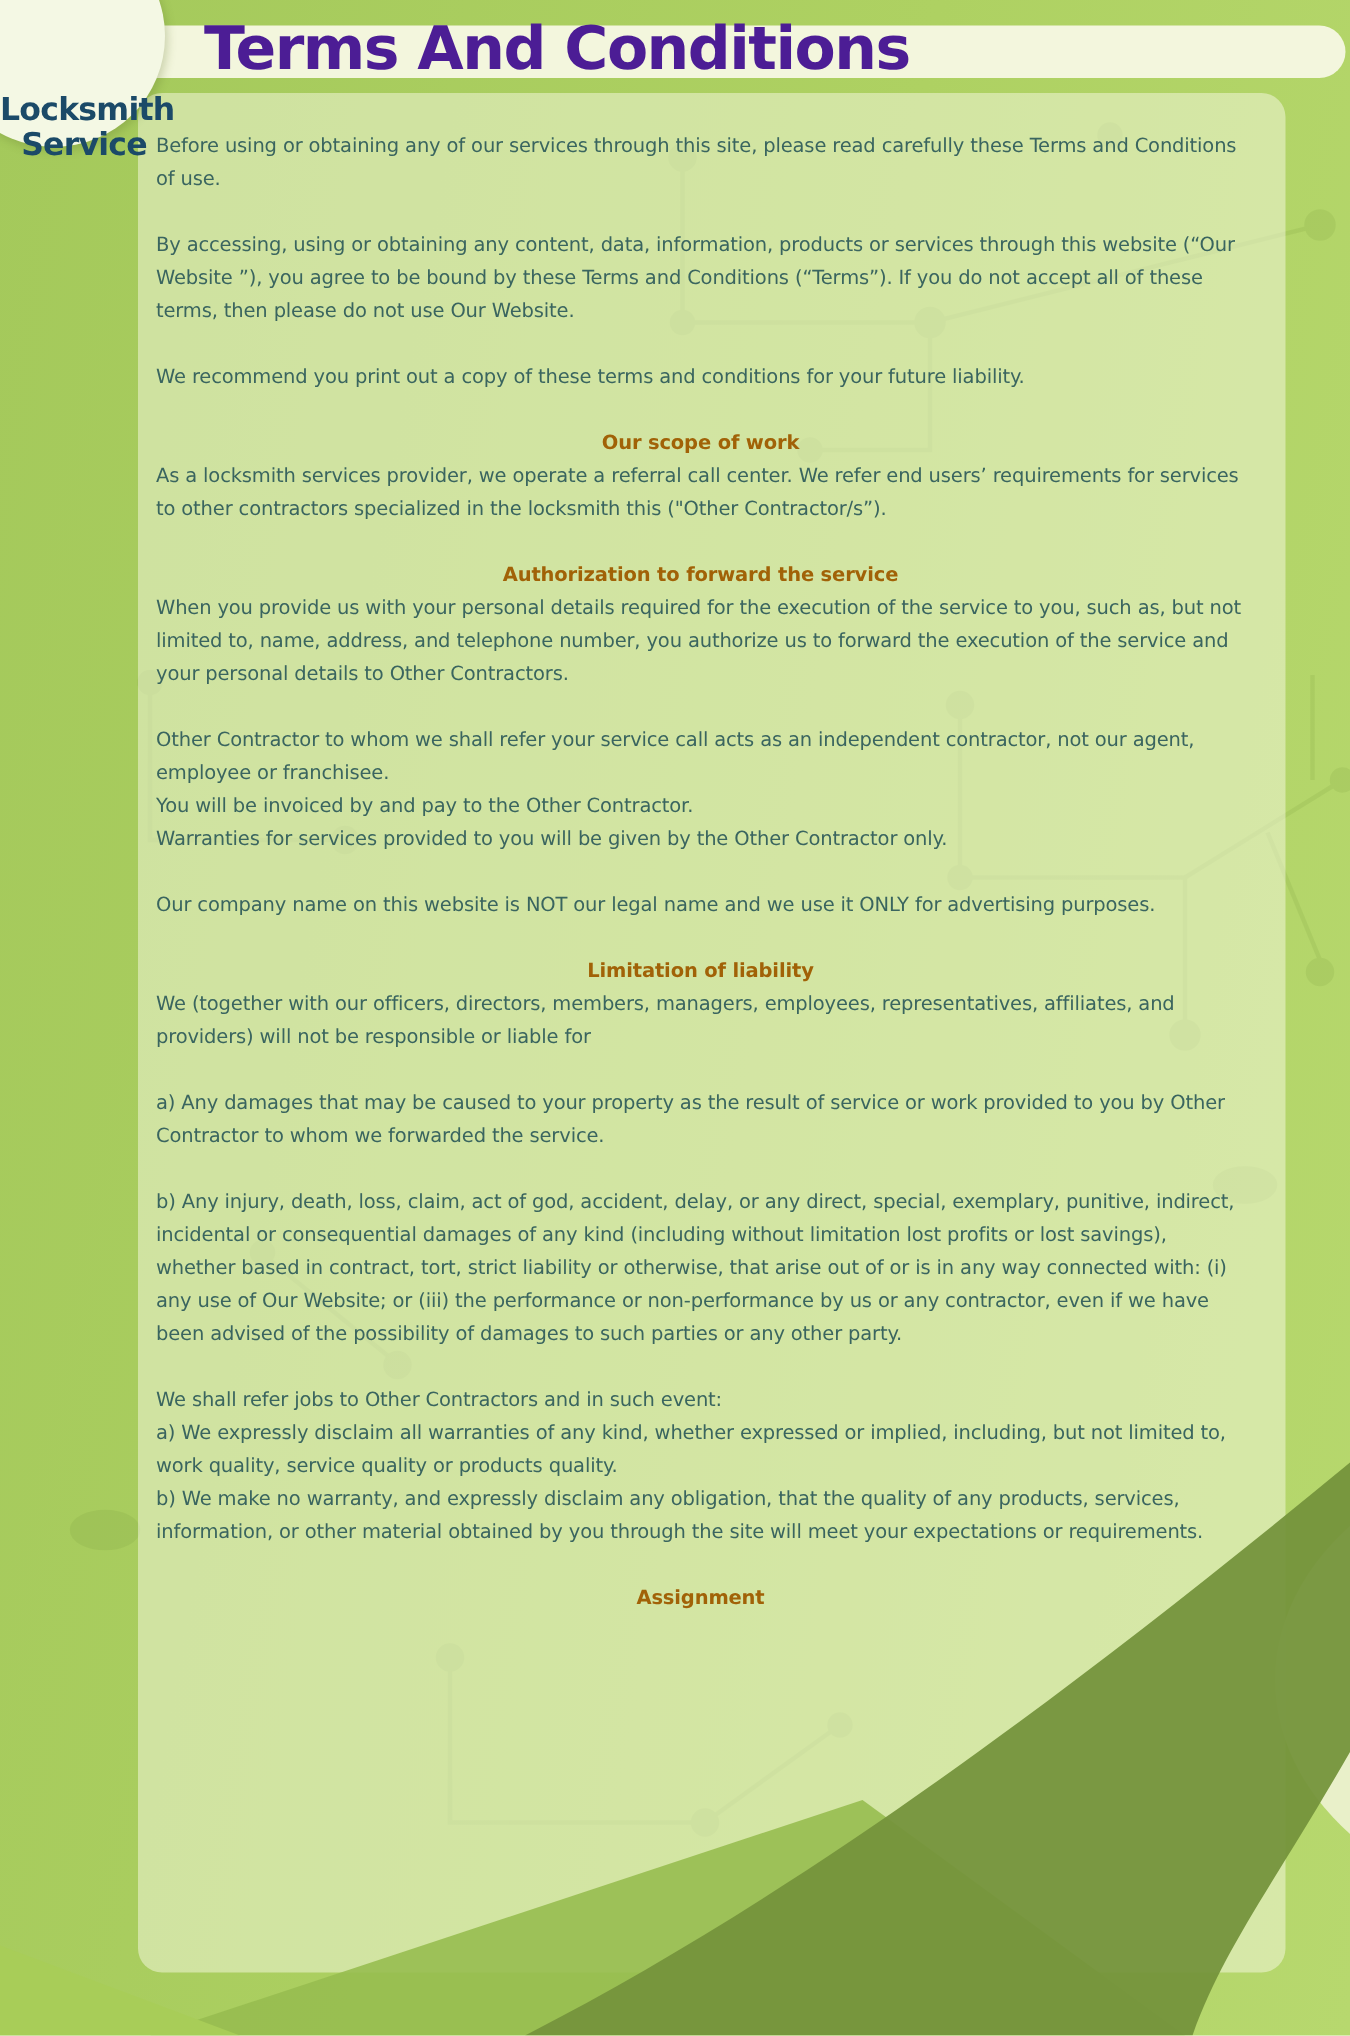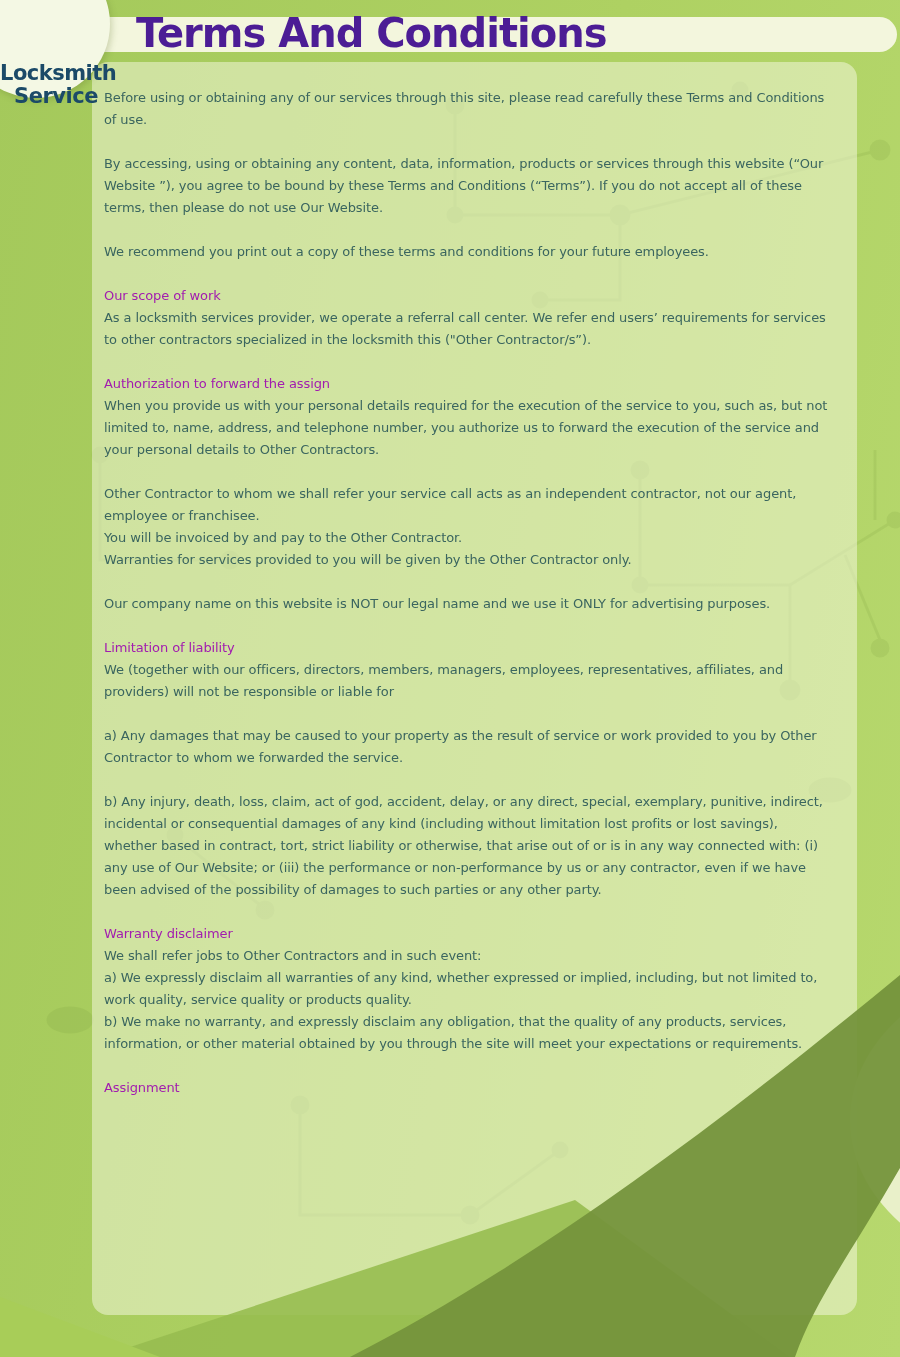--- a/index.html
+++ b/index.html
@@ -34,21 +34,21 @@
     text-align:center;font-weight:bold;font-size:21px;line-height:23px;
     letter-spacing:-0.5px;color:#1b4a68;white-space:nowrap;margin-top:48px;
   }
   .content{
     position:absolute;left:104px;top:68px;width:726px;z-index:7;
     font-size:13px;line-height:22px;letter-spacing:-0.1px;
     color:#3a655f;
     margin-top:19px;
   }
   .content .p{margin:0 0 22px 0;white-space:pre-line;}
-  .content .h{margin:0;font-weight:normal;color:#a21caf;white-space:pre-line;}
+  .content .h{margin:0;font-weight:bold;color:#a16207;white-space:pre-line;text-align:center;}
 </style>
 </head>
 <body>
 
 <svg class="decor-svg" width="900" height="1357" viewBox="0 0 900 1357">
   <g stroke="#6b8f33" stroke-width="3" fill="#6b8f33" opacity="0.13">
     <polyline points="455,105 455,215 620,215" fill="none"></polyline>
     <polyline points="620,215 620,300 540,300" fill="none"></polyline>
     <line x1="620" y1="215" x2="880" y2="150"></line>
     <circle cx="455" cy="105" r="8"></circle>
@@ -97,31 +97,30 @@
 
 <div class="logo-circle"></div>
 <div class="logo-text">
   <div>Locksmith</div>
   <div>Service</div>
 </div>
 
 <div class="content">
   <div class="p">Before using or obtaining any of our services through this site, please read carefully these Terms and Conditions of use.</div>
   <div class="p">By accessing, using or obtaining any content, data, information, products or services through this website (“Our Website ”), you agree to be bound by these Terms and Conditions (“Terms”). If you do not accept all of these terms, then please do not use Our Website.</div>
-  <div class="p">We recommend you print out a copy of these terms and conditions for your future employees.</div>
+  <div class="p">We recommend you print out a copy of these terms and conditions for your future liability.</div>
   <div class="h">Our scope of work</div>
   <div class="p">As a locksmith services provider, we operate a referral call center. We refer end users’ requirements for services to other contractors specialized in the locksmith this ("Other Contractor/s”).</div>
-  <div class="h">Authorization to forward the assign</div>
+  <div class="h">Authorization to forward the service</div>
   <div class="p">When you provide us with your personal details required for the execution of the service to you, such as, but not limited to, name, address, and telephone number, you authorize us to forward the execution of the service and your personal details to Other Contractors.</div>
   <div class="p">Other Contractor to whom we shall refer your service call acts as an independent contractor, not our agent, employee or franchisee.
 You will be invoiced by and pay to the Other Contractor.
 Warranties for services provided to you will be given by the Other Contractor only.</div>
   <div class="p">Our company name on this website is NOT our legal name and we use it ONLY for advertising purposes.</div>
   <div class="h">Limitation of liability</div>
   <div class="p">We (together with our officers, directors, members, managers, employees, representatives, affiliates, and providers) will not be responsible or liable for</div>
   <div class="p">a) Any damages that may be caused to your property as the result of service or work provided to you by Other Contractor to whom we forwarded the service.</div>
   <div class="p">b) Any injury, death, loss, claim, act of god, accident, delay, or any direct, special, exemplary, punitive, indirect, incidental or consequential damages of any kind (including without limitation lost profits or lost savings), whether based in contract, tort, strict liability or otherwise, that arise out of or is in any way connected with: (i) any use of Our Website; or (iii) the performance or non-performance by us or any contractor, even if we have been advised of the possibility of damages to such parties or any other party.</div>
-  <div class="h">Warranty disclaimer</div>
   <div class="p">We shall refer jobs to Other Contractors and in such event:
 a) We expressly disclaim all warranties of any kind, whether expressed or implied, including, but not limited to, work quality, service quality or products quality.
 b) We make no warranty, and expressly disclaim any obligation, that the quality of any products, services, information, or other material obtained by you through the site will meet your expectations or requirements.</div>
   <div class="h">Assignment</div>
 </div>
 
 </body></html>

